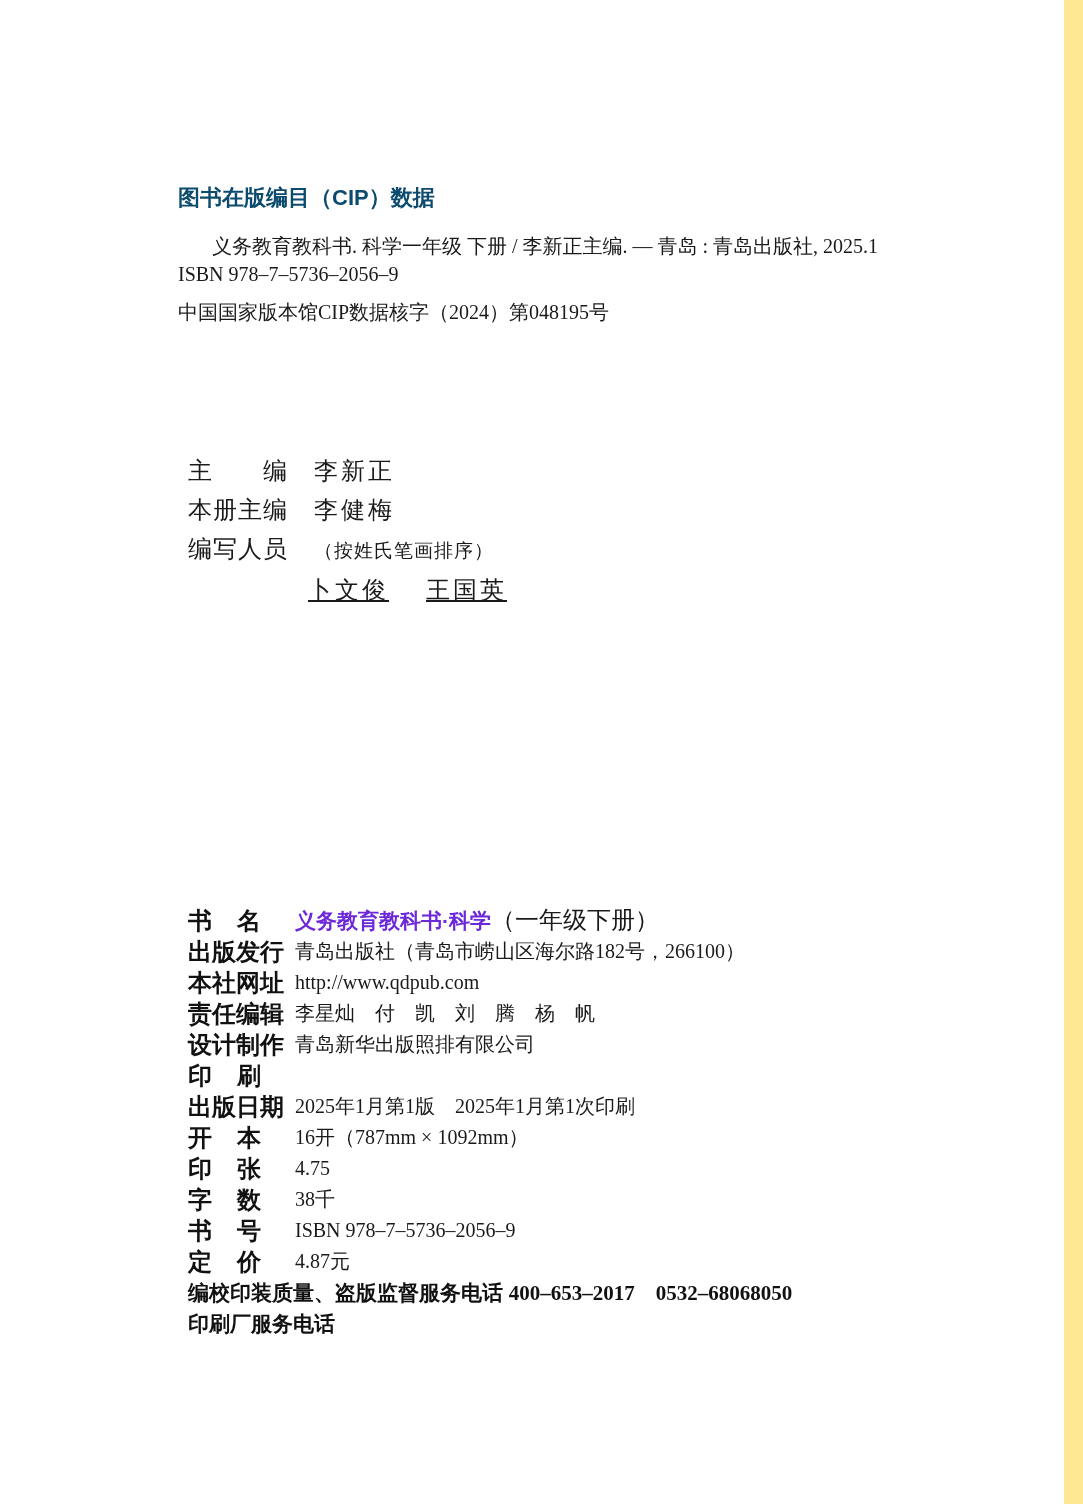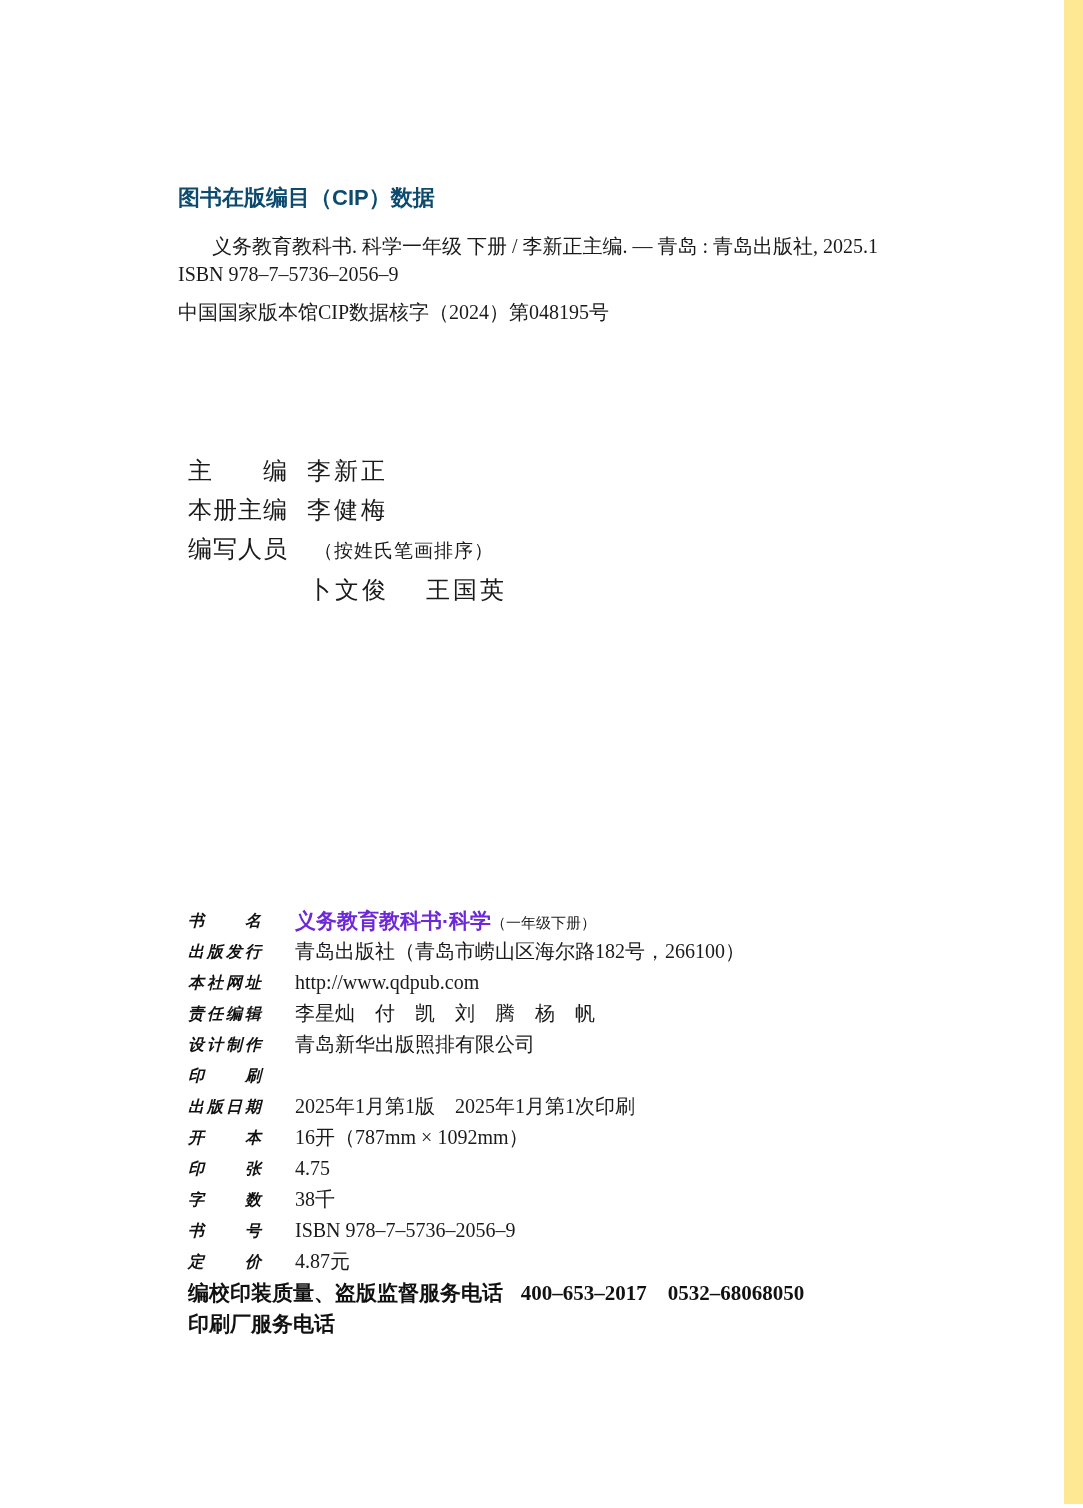--- a/index.html
+++ b/index.html
@@ -33,41 +33,41 @@
   .cip .cip-class{margin-top:9px;}
   .cip .cip-record{margin-top:10px;}
 
   
   .editors{position:absolute;left:188px;top:452px;width:600px;font-size:24px;}
   .ed-row{height:39px;line-height:39px;white-space:nowrap;}
   .ed-label{
     display:inline-block;width:99px;vertical-align:top;
     text-align:justify;text-align-last:justify;
   }
-  .ed-value{display:inline-block;margin-left:14px;letter-spacing:3px;}
+  .ed-value{display:inline-block;margin-left:21px;letter-spacing:3px;}
   .ed-note{display:inline-block;margin-left:21px;font-size:19px;letter-spacing:1px;}
   .ed-members{padding-left:120px;height:42px;line-height:42px;letter-spacing:3px;}
-  .ed-member{margin-right:28px;}
+  .ed-member{margin-right:28px;text-decoration:underline;}
 
   
   .colophon{position:absolute;left:188px;top:905px;width:720px;}
   .co-row{height:31px;line-height:31px;white-space:nowrap;font-size:20px;}
   .co-label{
     display:inline-block;width:73px;vertical-align:top;
-    font-family:var(--sans);font-weight:bold;font-size:16px;color:#111;
-    text-align:justify;text-align-last:justify;font-style:italic;
+    font-family:var(--sans);font-weight:bold;font-size:24px;color:#111;
+    text-align:justify;text-align-last:justify;
   }
   .co-value{margin-left:29px;}
   .co-title-main{font-family:var(--sans);font-weight:bold;font-size:21px;color:#6d28d9;}
-  .co-title-paren{font-size:15px;}
+  .co-title-paren{font-size:24px;}
 
   
   .footer-line{height:31px;line-height:31px;white-space:nowrap;
     font-family:var(--sans);font-weight:bold;font-size:21px;color:#111;}
-  .footer-phones{font-family:var(--serif);font-weight:bold;margin-left:12px;font-size:21px;}
+  .footer-phones{font-family:var(--serif);font-weight:bold;margin-left:0;font-size:21px;}
 </style>
 </head>
 <body>
 
 <div class="page">
 
   <div class="edge-stripe" style="background: rgb(255, 232, 147);"></div>
 
   <div class="cip">
     <h2 class="cip-heading">图书在版编目（CIP）数据</h2>

